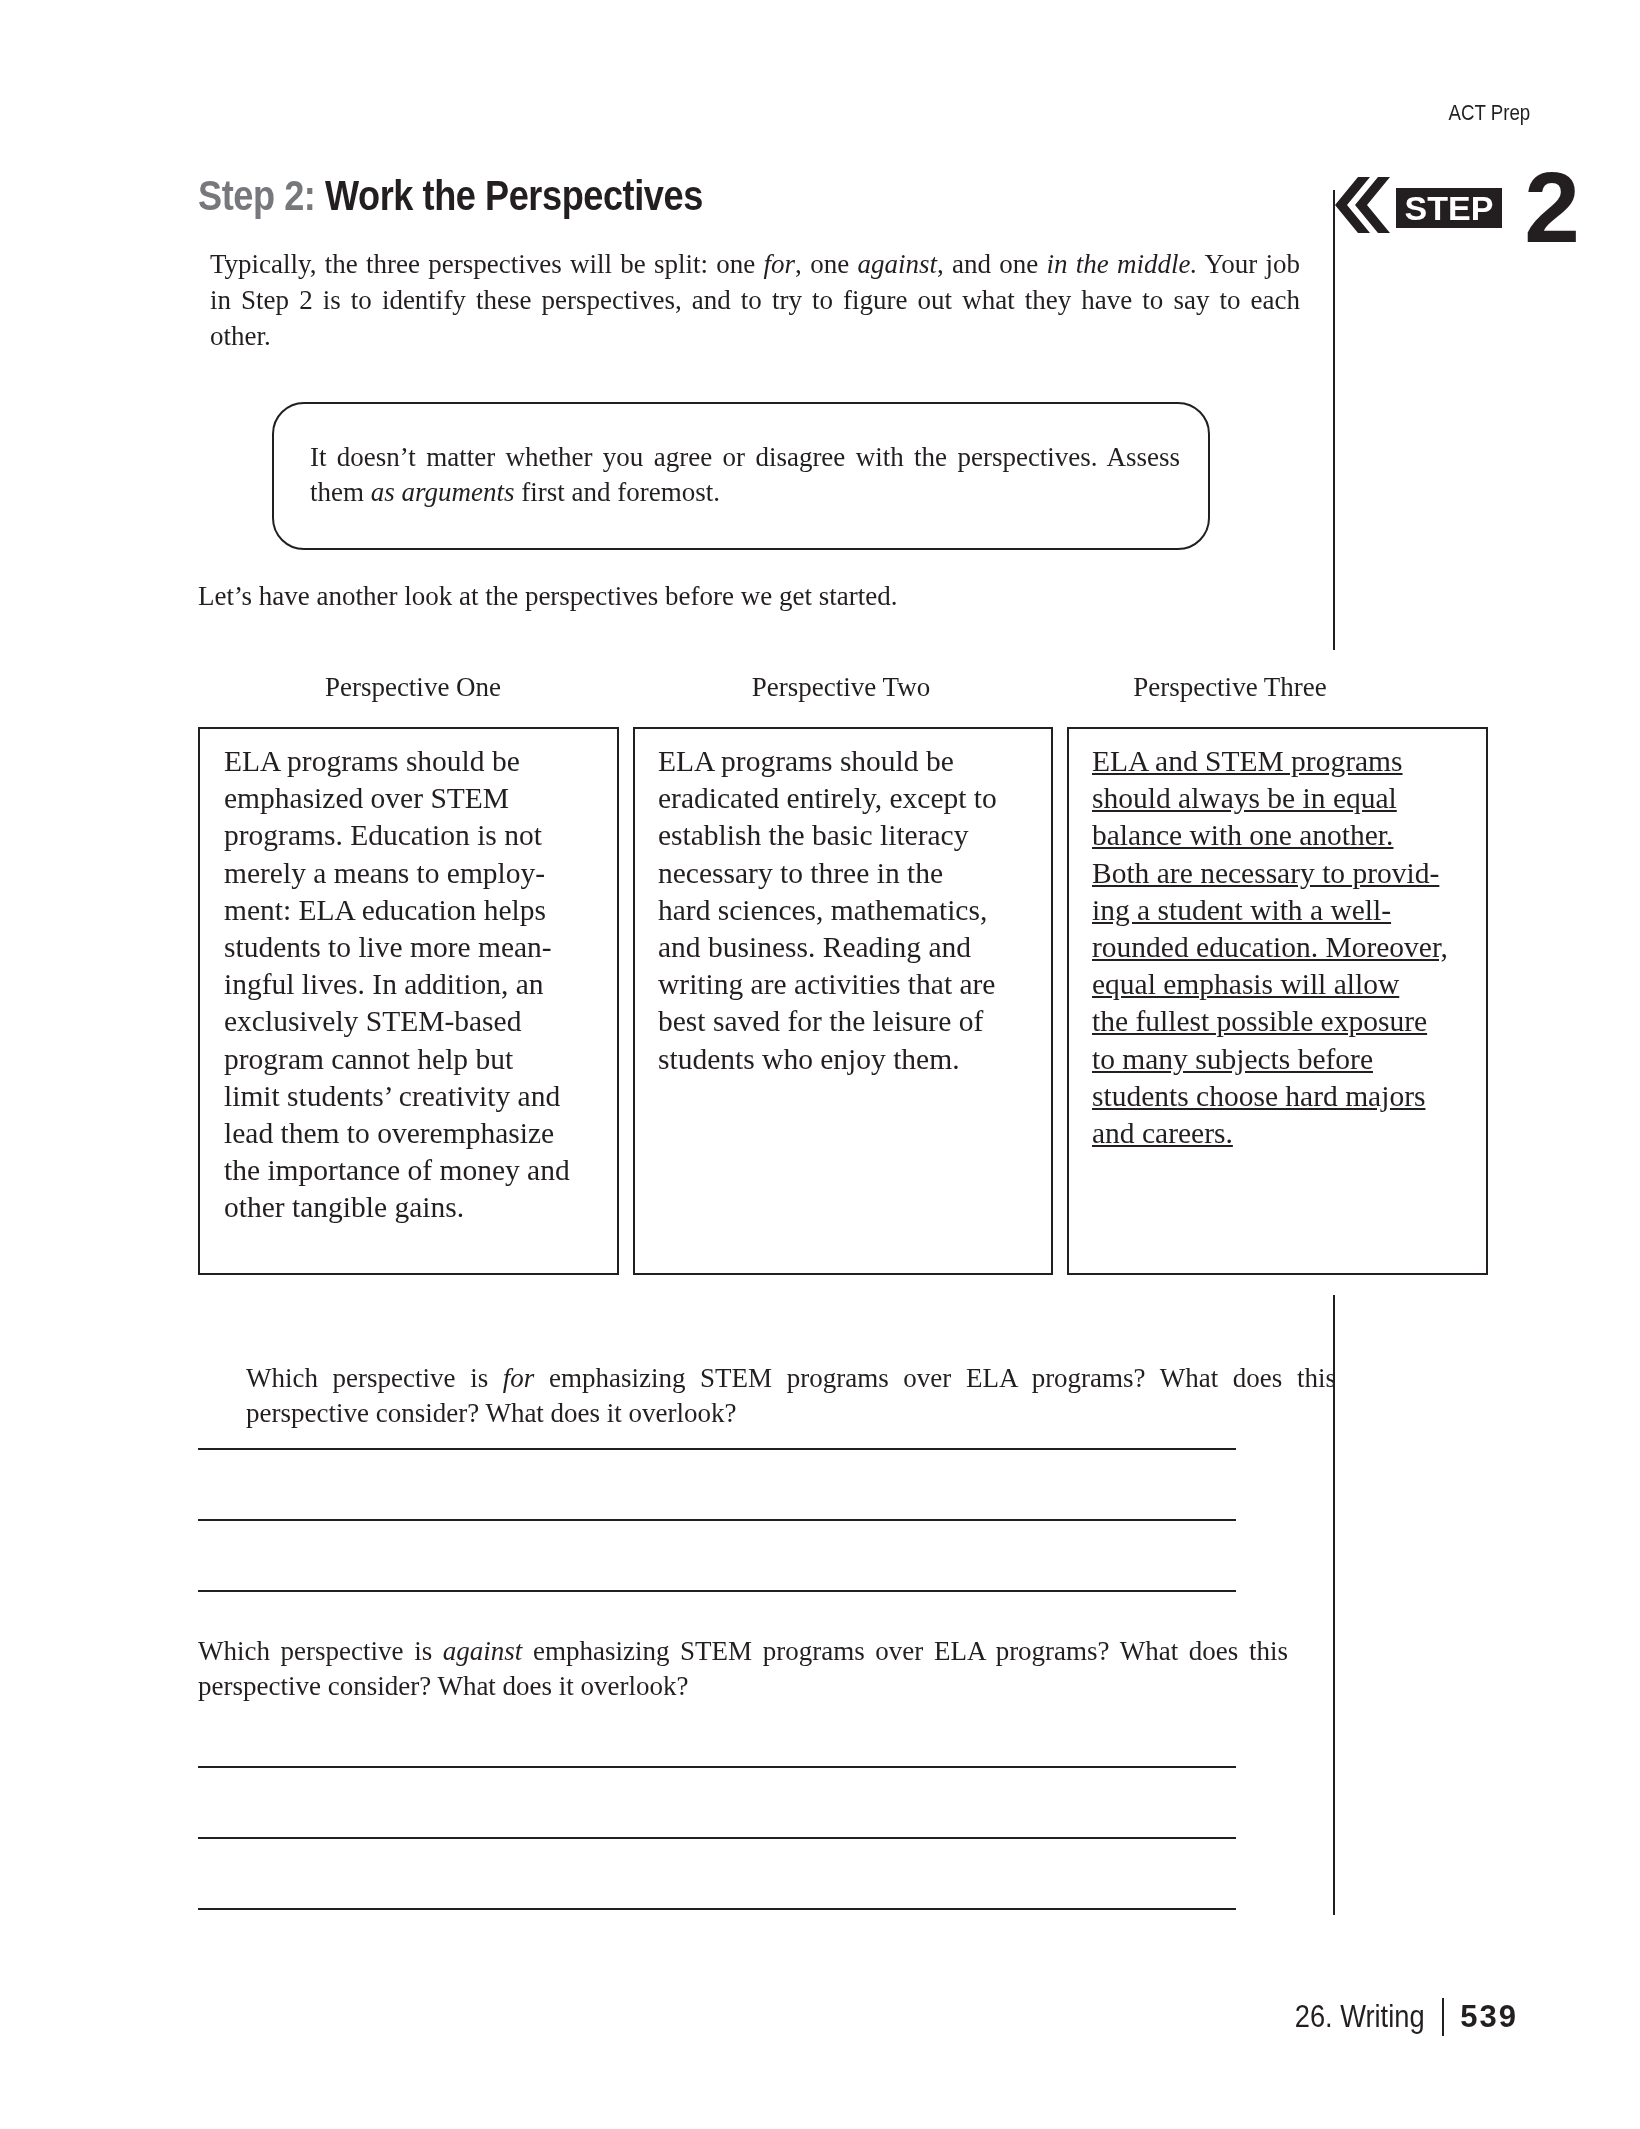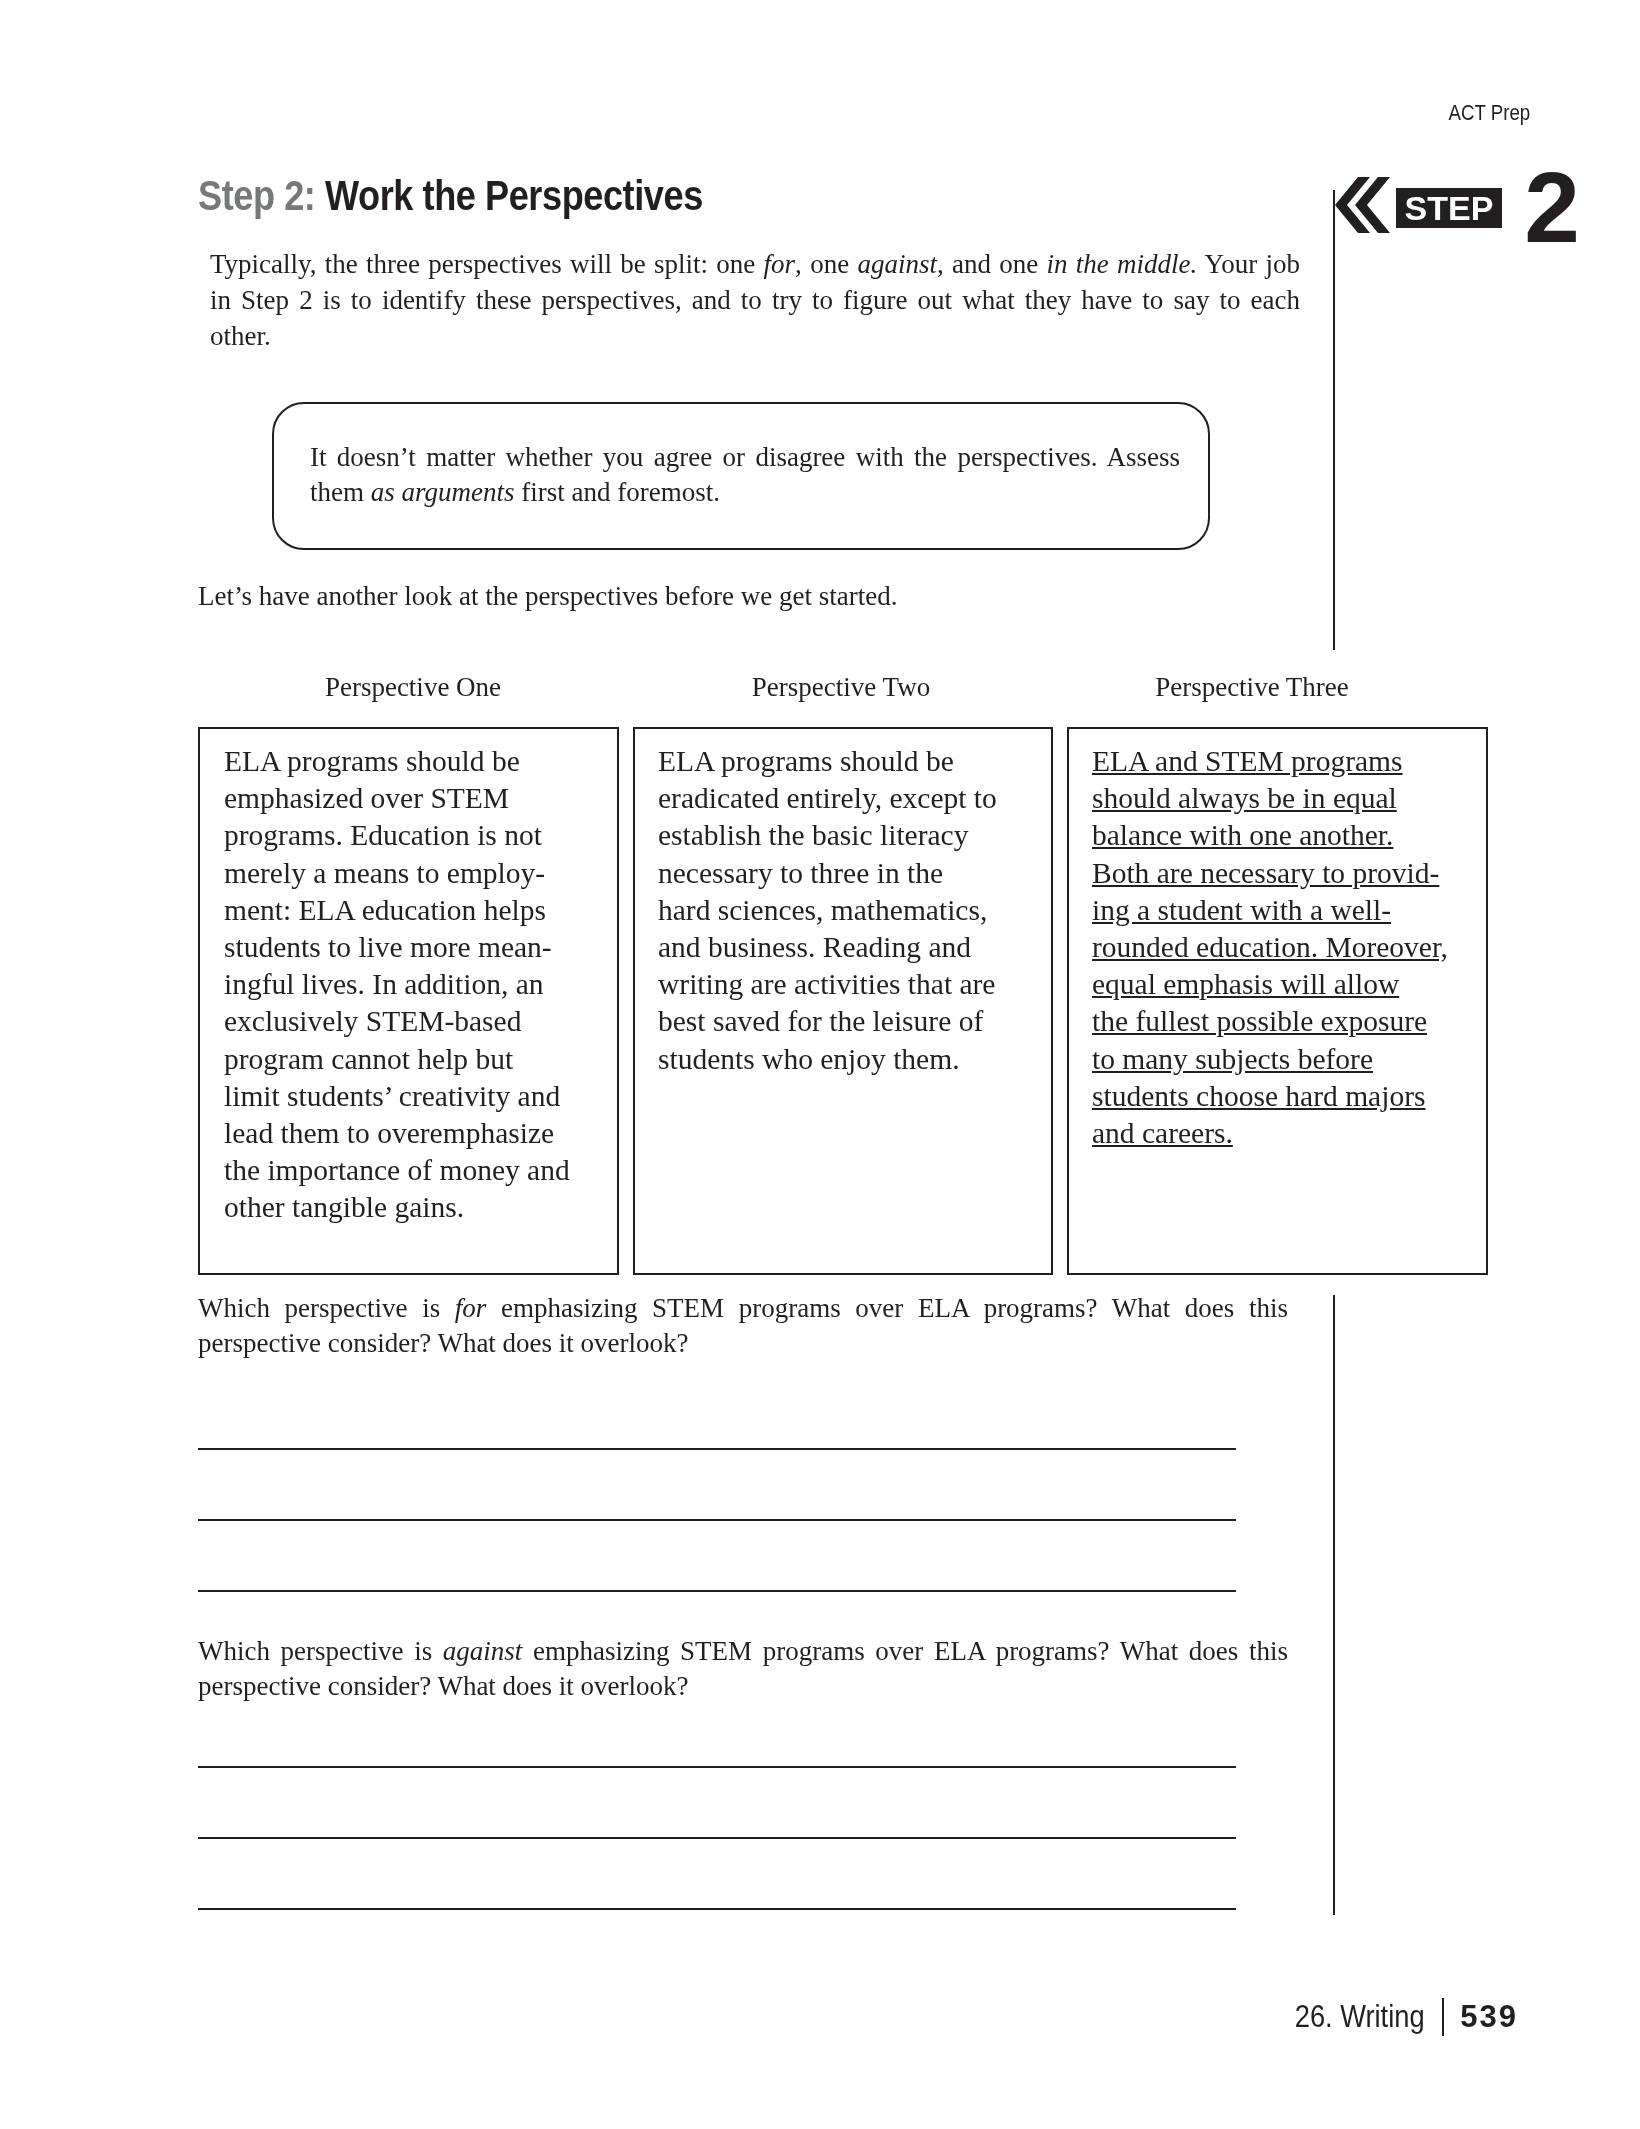--- a/index.html
+++ b/index.html
@@ -51,21 +51,21 @@
 
 <div class="para serif" style="top:246px;margin-left:12px;"><span>Typically, the three perspectives will be split: one </span><em>for</em><span>, one </span><em>against</em><span>, and one </span><em>in the middle.</em><span> Your job in Step 2 is to identify these perspectives, and to try to figure out what they have to say to each other.</span></div>
 
 <div class="callout"></div>
 <div class="callout-text serif"><span>It doesn’t matter whether you agree or disagree with the perspectives. Assess them </span><em>as arguments</em><span> first and foremost.</span></div>
 
 <div class="para serif" style="top:578px;">Let’s have another look at the perspectives before we get started.</div>
 
 <div class="persp-head serif" style="left:203px;">Perspective One</div>
 <div class="persp-head serif" style="left:631px;">Perspective Two</div>
-<div class="persp-head serif" style="left:1042px;">Perspective Three</div>
+<div class="persp-head serif" style="left:1020px;">Perspective Three</div>
 
 <div class="persp-box" style="left:198px; width:421px;"></div>
 <div class="persp-box" style="left:633px; width:420px;"></div>
 <div class="persp-box" style="left:1067px; width:421px;"></div>
 
 <div class="persp-text serif" style="left:224px;">
   <div>ELA programs should be</div>
   <div>emphasized over STEM</div>
   <div>programs. Education is not</div>
   <div>merely a means to employ-</div>
@@ -99,21 +99,21 @@
   <div>Both are necessary to provid-</div>
   <div>ing a student with a well-</div>
   <div>rounded education. Moreover,</div>
   <div>equal emphasis will allow</div>
   <div>the fullest possible exposure</div>
   <div>to many subjects before</div>
   <div>students choose hard majors</div>
   <div>and careers.</div>
 </div>
 
-<div class="question serif" style="top:1291px;"><span>Which perspective is </span><em>for</em><span> emphasizing STEM programs over ELA programs? What does this perspective consider? What does it overlook?</span></div>
+<div class="question serif" style="top:1361px;margin-left:48px;"><span>Which perspective is </span><em>for</em><span> emphasizing STEM programs over ELA programs? What does this perspective consider? What does it overlook?</span></div>
 <div class="answer-line" style="top:1448px;"></div>
 <div class="answer-line" style="top:1519px;"></div>
 <div class="answer-line" style="top:1590px;"></div>
 
 <div class="question serif" style="top:1634px;"><span>Which perspective is </span><em>against</em><span> emphasizing STEM programs over ELA programs? What does this perspective consider? What does it overlook?</span></div>
 <div class="answer-line" style="top:1766px;"></div>
 <div class="answer-line" style="top:1837px;"></div>
 <div class="answer-line" style="top:1908px;"></div>
 
 <div class="footer sans">

